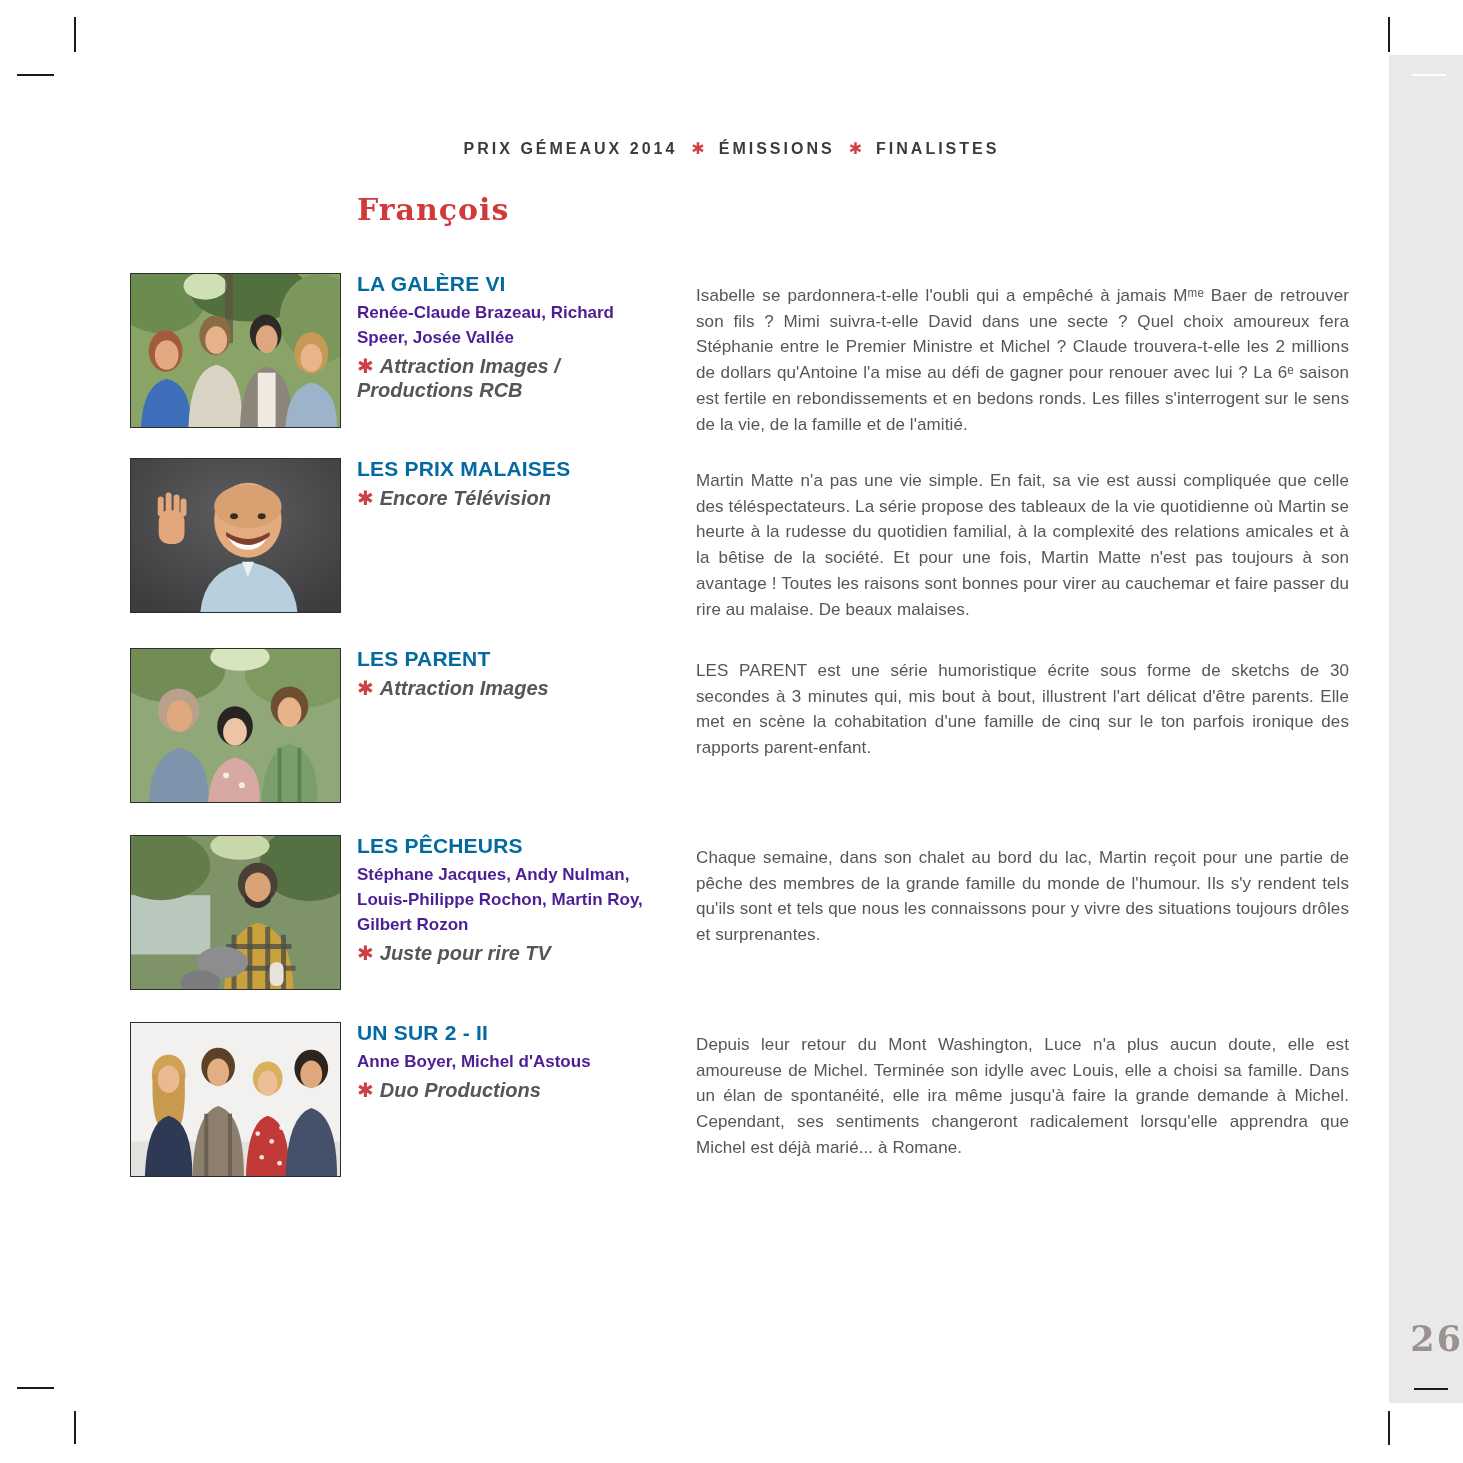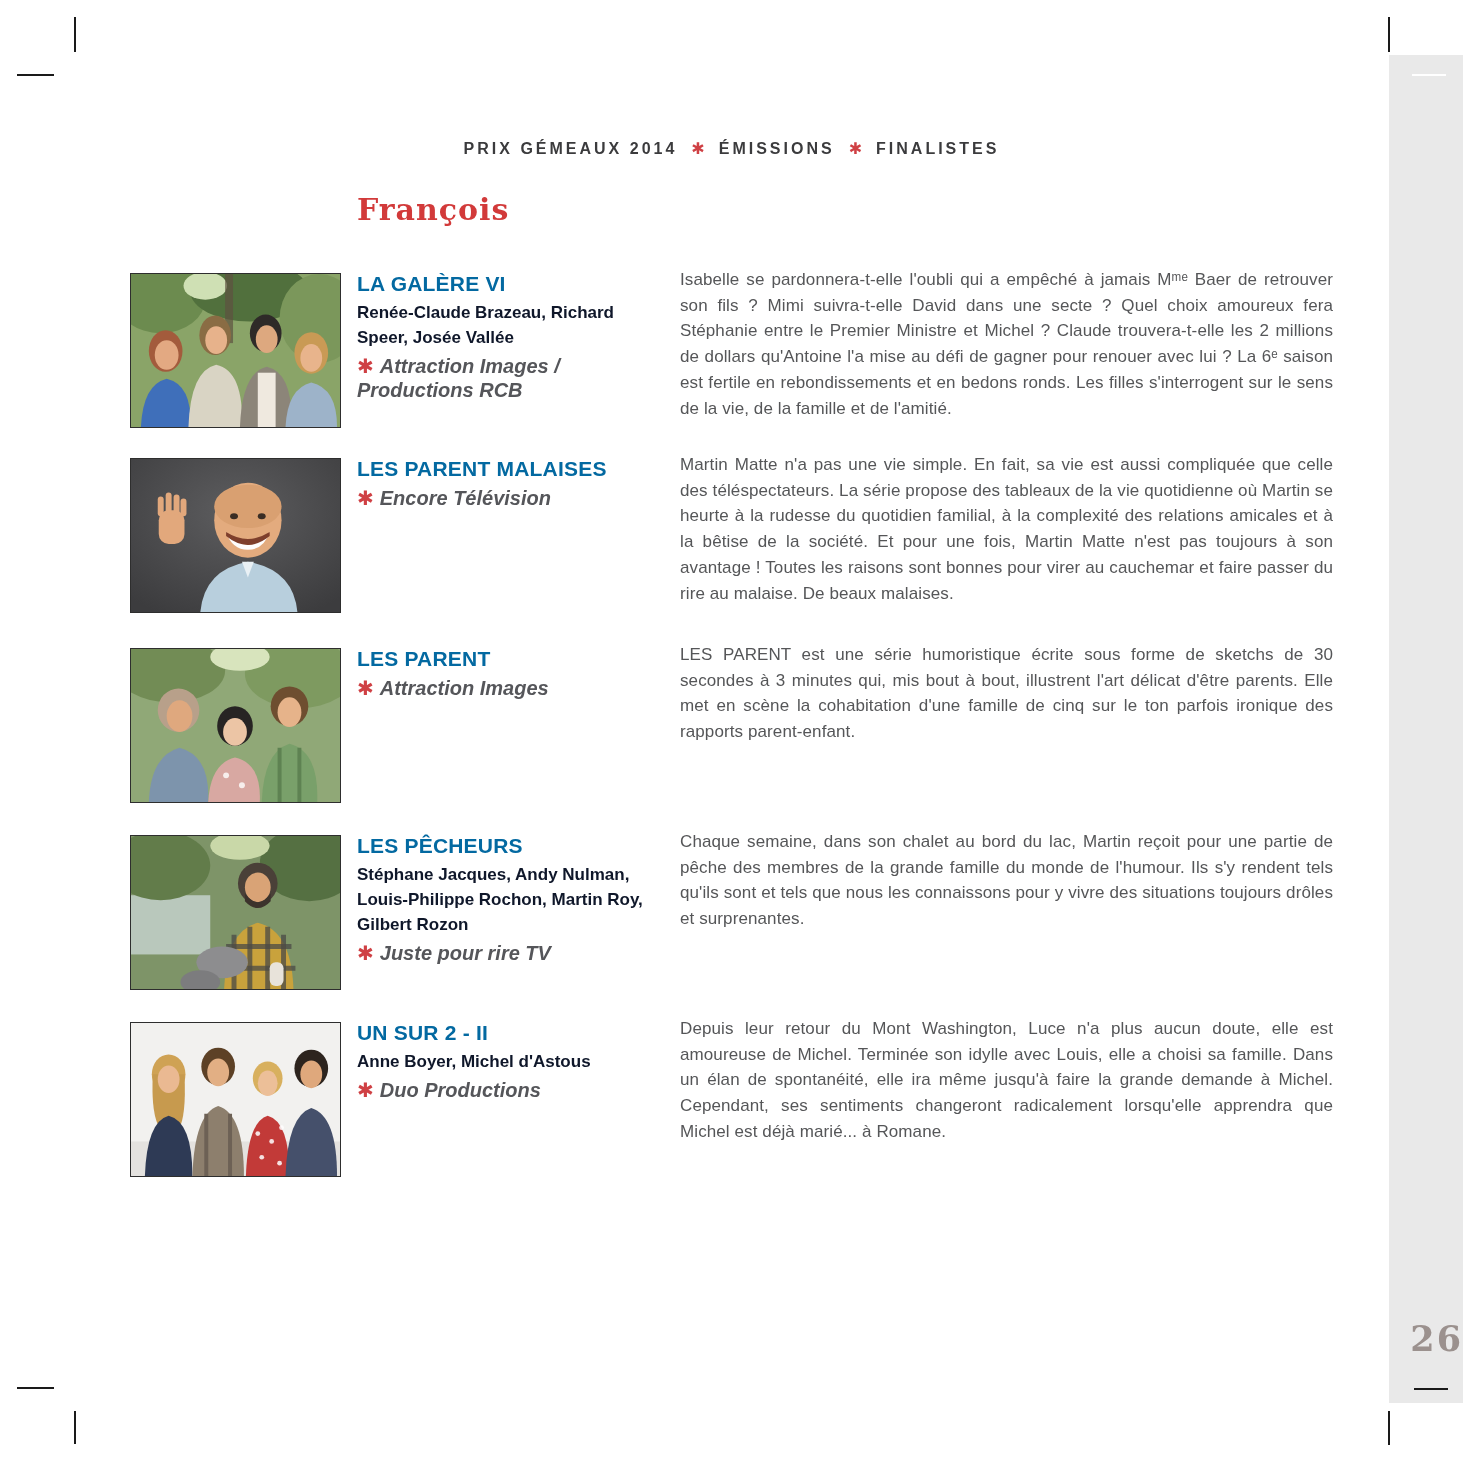--- a/index.html
+++ b/index.html
@@ -27,29 +27,29 @@
     position:absolute;left:130px;top:0;width:211px;height:155px;
     border:1px solid #2e2e2e;box-sizing:border-box;overflow:hidden;background:#888;
   }
   .photo svg{display:block;width:100%;height:100%;}
   .info{position:absolute;left:357px;top:-2px;width:305px;}
   .title{
     font-size:21px;font-weight:bold;color:#0369a1;letter-spacing:.2px;
     line-height:26px;margin:0 0 3px 0;
   }
   .credits{
-    font-size:17px;font-weight:bold;color:#0f172a;line-height:25px;margin:0;
+    font-size:17px;font-weight:bold;color:#4c1d95;line-height:25px;margin:0;
   }
   .producer{
     font-size:20px;font-style:italic;color:#55565a;line-height:24px;margin:4px 0 0 0;font-weight:bold;
   }
   .producer .ast{color:#cf4044;font-style:normal;margin-right:6px;}
   .desc{
     position:absolute;left:680px;top:-6px;width:653px;
-    font-size:17px;line-height:25.7px;color:#555658;text-align:justify;margin:0;
+    font-size:17px;line-height:25.7px;color:#555658;text-align:justify;margin:16px;
     letter-spacing:.1px;
   }
   .page-number{
     position:absolute;left:0;top:1318px;width:1463px;text-align:right;
     font-family:"DejaVu Serif","Liberation Serif",serif;font-weight:bold;
     font-size:35px;color:#9b918e;letter-spacing:2px;
   }
 </style>
 </head>
 <body>
@@ -131,21 +131,21 @@
       <path d="M96 74 Q118 100 140 74 Q134 92 118 92 Q102 92 96 74Z" fill="#fdfdfd"></path>
       <path d="M96 74 Q118 88 140 74 L140 78 Q118 96 96 78Z" fill="#7e3f2c"></path>
       <ellipse cx="104" cy="58" rx="4" ry="3" fill="#3a2d24"></ellipse>
       <ellipse cx="132" cy="58" rx="4" ry="3" fill="#3a2d24"></ellipse>
 
       <path d="M70 155 Q74 112 118 104 Q164 112 168 155 Z" fill="#b8cfdd"></path>
       <path d="M112 104 L118 120 L124 104 Z" fill="#e9f1f5"></path>
     </svg>
   </div>
   <div class="info">
-    <div class="title">LES PARENT MALAISES</div>
+    <div class="title">LES PRIX MALAISES</div>
     <p class="producer"><span class="ast">✱</span><span>Encore Télévision</span></p>
   </div>
   <p class="desc">Martin Matte n'a pas une vie simple. En fait, sa vie est aussi compliquée que celle des téléspectateurs. La série propose des tableaux de la vie quotidienne où Martin se heurte à la rudesse du quotidien familial, à la complexité des relations amicales et à la bêtise de la société. Et pour une fois, Martin Matte n'est pas toujours à son avantage ! Toutes les raisons sont bonnes pour virer au cauchemar et faire passer du rire au malaise. De beaux malaises.</p>
 </div>
 
 <div class="entry" style="top:648px;">
   <div class="photo">
     <svg viewBox="0 0 211 155" preserveAspectRatio="none">
       <rect width="211" height="155" fill="#90a877"></rect>
       <ellipse cx="40" cy="22" rx="55" ry="32" fill="#728c55"></ellipse>

